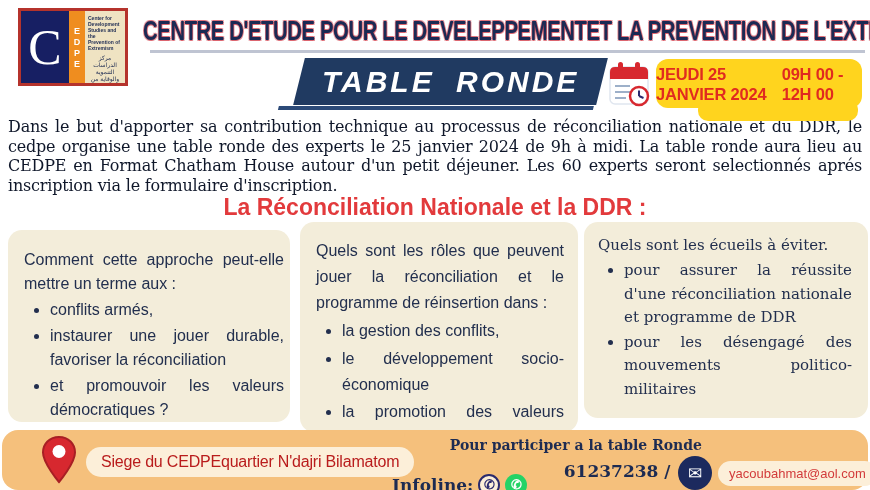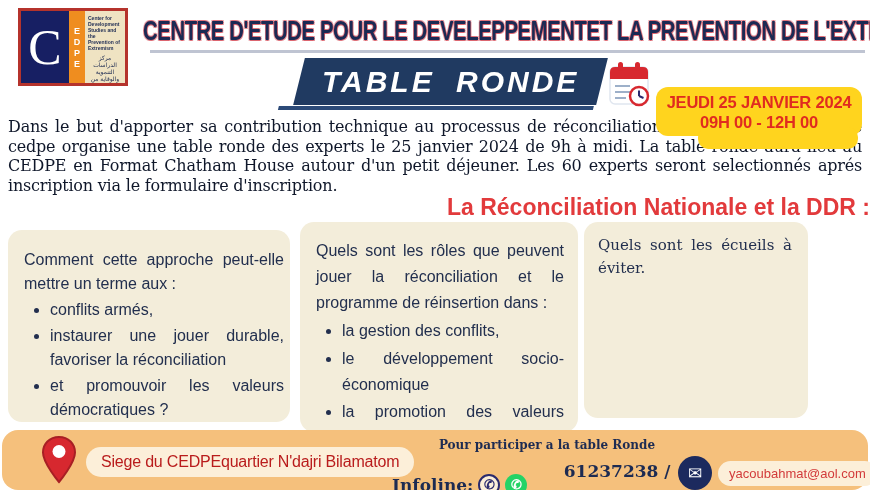--- a/index.html
+++ b/index.html
@@ -28,54 +28,54 @@
 
   .banner { position:absolute; left:299px; top:58px; width:303px; height:47px; background:#203a61;
             transform:skewX(-14deg); display:flex; align-items:center; justify-content:center; }
   .banner::after { content:""; position:absolute; left:-14px; bottom:-5px; width:104%; height:4px; background:#2c4a78; }
   .banner-text { transform:skewX(14deg); color:#ffffff; font-style:italic; font-weight:800;
                  font-size:30px; letter-spacing:3px; word-spacing:10px; }
 
   .calendar { position:absolute; left:608px; top:60px; }
 
   .date-badge { position:absolute; left:656px; top:59px; width:206px; height:49px; background:#ffd41e;
-                border-radius:12px; display:flex; flex-direction:column; align-items:center;
-                justify-content:center; z-index:2;margin-top:28px; }
+                border-radius:12px; display:flex; flex-direction:row; align-items:center;
+                justify-content:center; z-index:2; }
   .date-badge::after { content:""; position:absolute; left:42px; top:40px; width:160px; height:22px;
                        background:#ffd41e; border-radius:10px; z-index:-1; }
   .date-line { color:#e02b20; font-weight:800; font-size:16.5px; line-height:20px; letter-spacing:-0.2px; }
 
   
   .intro { position:absolute; left:8px; top:117px; width:854px; color:#0f172a;
            font-family:"DejaVu Serif", serif; font-size:16px; line-height:19.5px;
            letter-spacing:-0.2px; text-align:justify; }
-  .topic-heading { position:absolute; left:0; top:194px; width:870px; text-align:right;
+  .topic-heading { position:absolute; left:0; top:194px; width:870px; text-align:center;
                    color:#e23a3c; font-weight:bold; font-size:23px; }
 
   
   .box { position:absolute; background:#f3edda; border-radius:14px; color:#222f4e; }
   .box1 { left:8px;  top:230px; width:282px; height:192px; padding:18px 6px 10px 16px;
           font-size:16px; line-height:1.5; }
   .box2 { left:300px; top:222px; width:278px; height:210px; padding:16px 14px 10px 16px;
           font-size:16px; line-height:1.62; }
-  .box3 { left:584px; top:222px; width:224px; height:196px; padding:12px 16px 10px 14px;
+  .box3 { left:584px; top:222px; width:284px; height:196px; padding:12px 16px 10px 14px;
           font-family:"DejaVu Serif", serif; font-size:15px; line-height:1.55; }
   .box p { text-align:justify; }
   .box ul { margin:2px 0 0 0; padding-left:26px; }
   .box li { text-align:justify; margin:2px 0; }
 
   
   .footer-bar { position:absolute; left:2px; top:430px; width:866px; height:60px;
                 background:#f5c07c; border-radius:16px; }
   .pin { position:absolute; left:40px; top:435px; }
   .address-pill { position:absolute; left:86px; top:447px; background:#fcefd9; border-radius:20px;
                   padding:6px 15px; color:#b91c1c; font-size:16px; letter-spacing:-0.2px; white-space:nowrap; }
   .contact { position:absolute; left:392px; top:433px; width:310px; text-align:center;
              color:#1d2b52; font-family:"DejaVu Serif", serif; font-weight:bold; }
-  .contact-line1 { font-size:12px; line-height:24px; }
+  .contact-line1 { font-size:14px; line-height:24px;text-align:right; }
   .contact-line2 { font-size:17px; line-height:28px; display:flex; align-items:center;
                    justify-content:center; gap:5px; }
   .icon-circle { display:inline-flex; width:22px; height:22px; border-radius:50%;
                  align-items:center; justify-content:center; font-size:13px; flex:0 0 auto; }
   .phone-icon { border:2px solid #2a2a6e; color:#2a2a6e; background:#fcefd9; }
   .whatsapp-icon { background:#25d366; color:#ffffff; }
   .mail-circle { position:absolute; left:678px; top:456px; width:34px; height:34px; border-radius:50%;
                  background:#1c2a5e; color:#ffffff; display:flex; align-items:center;
                  justify-content:center; font-size:17px; }
   .email-pill { position:absolute; left:718px; top:461px; background:#fcefd9; border-radius:14px;
@@ -144,20 +144,24 @@
     <p>Quels sont les rôles que peuvent jouer la réconciliation et le programme de réinsertion dans :</p>
     <ul>
       <li>la gestion des conflits,</li>
       <li>le développement socio-économique</li>
       <li>la promotion des valeurs démocratique</li>
     </ul>
   </div>
 
   <div class="box box3">
     <p>Quels sont les écueils à éviter.</p>
+    <ul>
+      <li>pour assurer la réussite d'une réconciliation nationale et programme de DDR</li>
+      <li>pour les désengagé des mouvements politico-militaires</li>
+    </ul>
   </div>
 
   <div class="footer-bar"></div>
 
   <div class="pin">
     <svg width="38" height="52" viewBox="0 0 38 52">
       <path d="M19 2 C9.5 2 3 9 3 17.5 C3 28 19 47 19 47 C19 47 35 28 35 17.5 C35 9 28.5 2 19 2 Z" fill="#d7282f" stroke="#a81f24" stroke-width="2"></path>
       <circle cx="19" cy="16.5" r="6.5" fill="#ffffff"></circle>
     </svg>
   </div>

